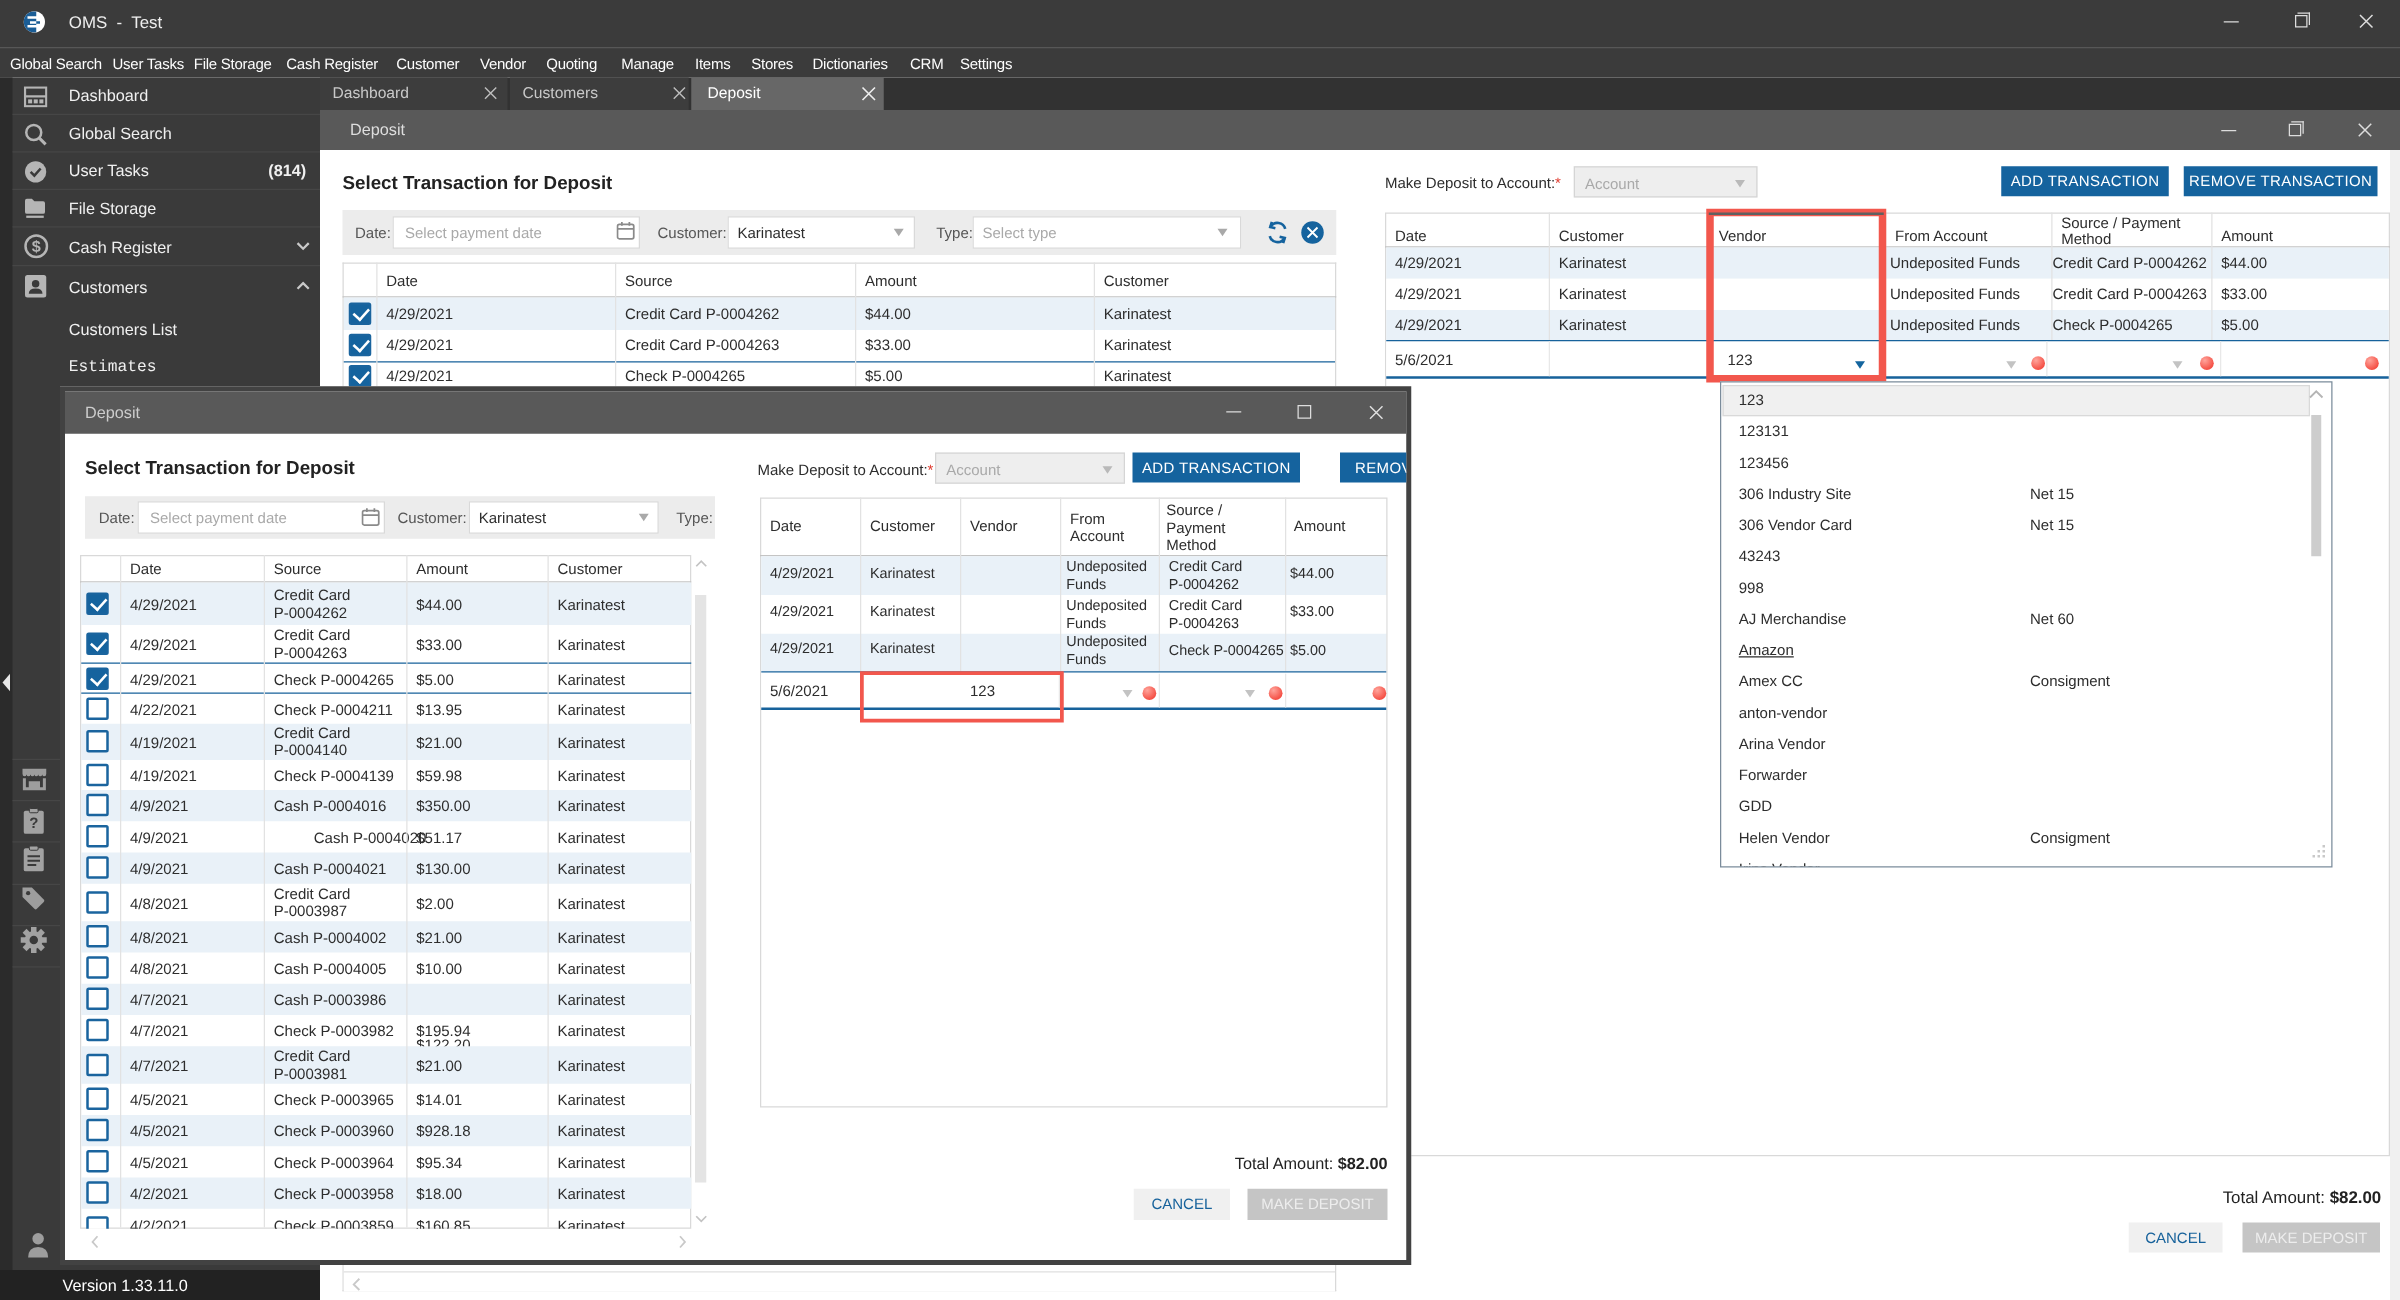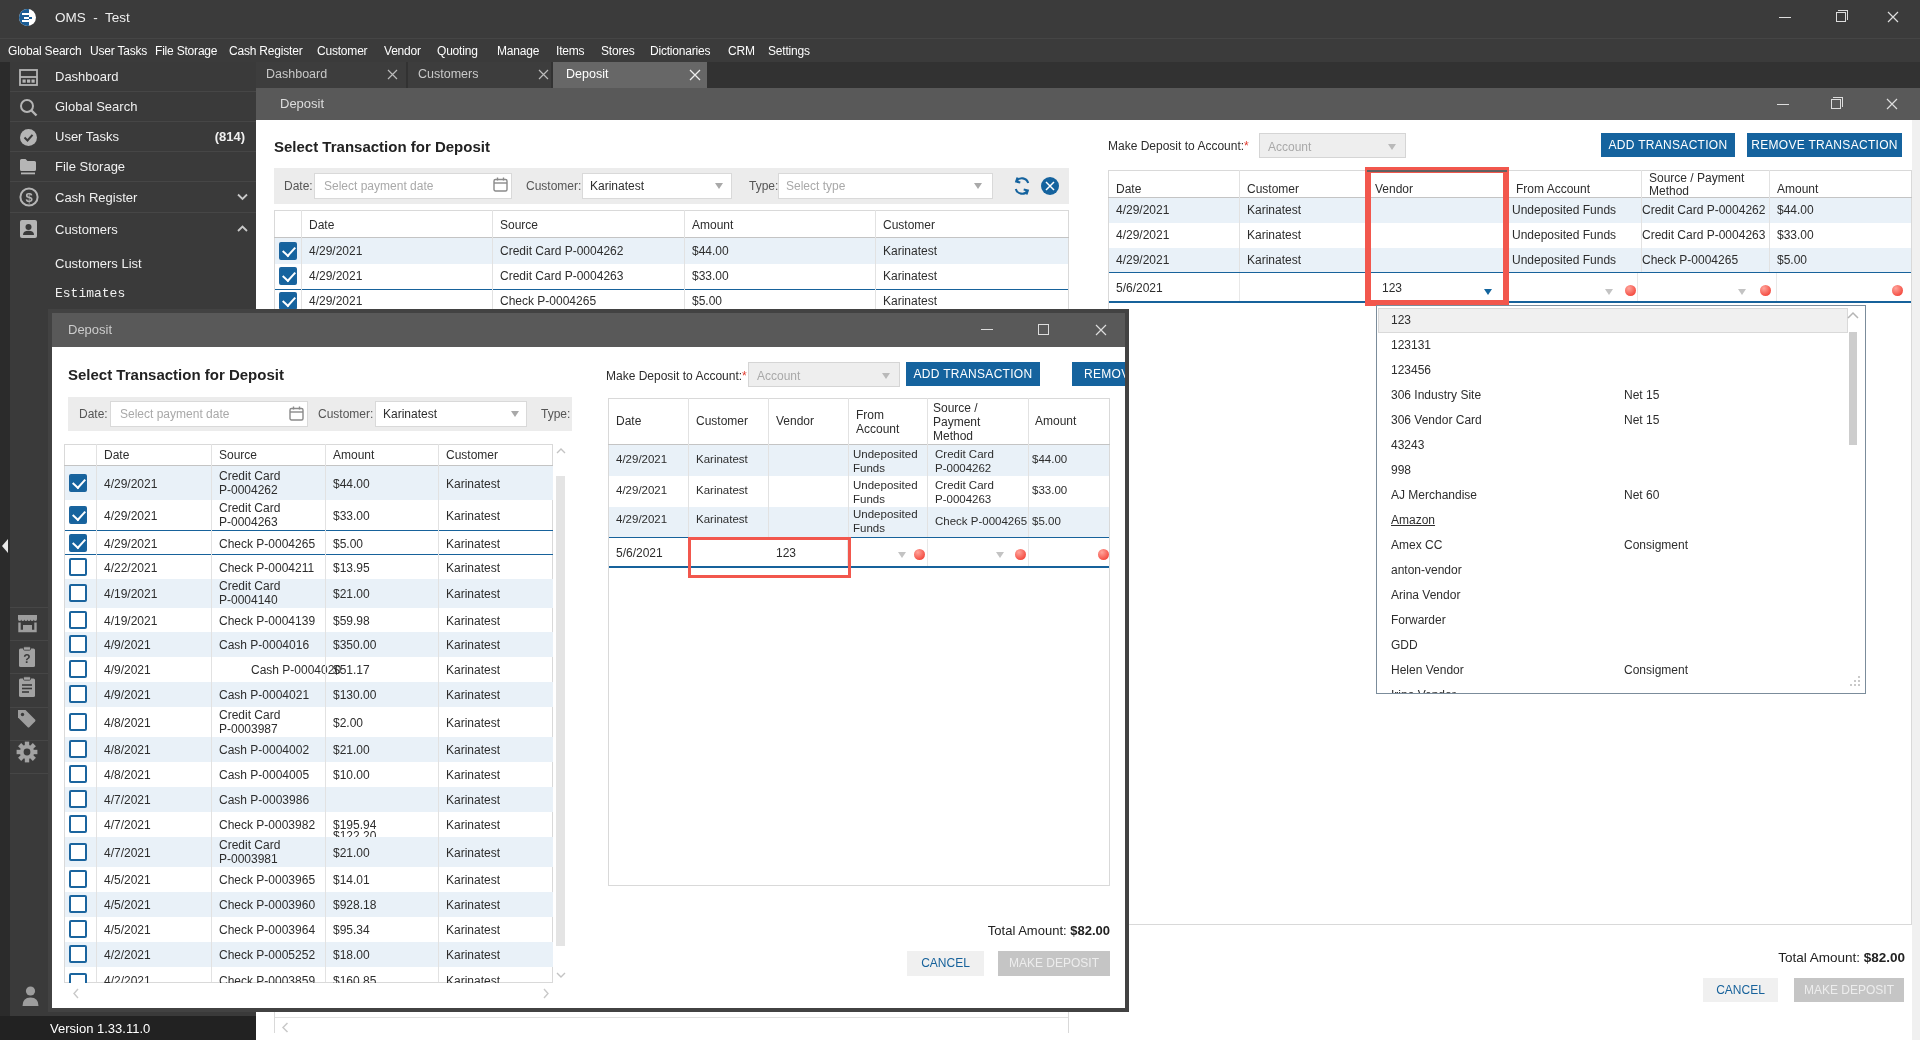--- a/index.html
+++ b/index.html
@@ -560,21 +560,21 @@
     <div class="dlr" style="top:604px;height:25px;">
         <div class="cb" style="left:4px;top:3px;"></div>
         <div class="a d1" style="top:6px;">4/5/2021</div>
         <div class="a d2" style="top:6px;">Check P-0003964</div>
         <div class="a d3" style="top:6px;">$95.34</div>
         <div class="a d4" style="top:6px;">Karinatest</div>
       </div>
     <div class="dlr blue-row" style="top:629px;height:25px;">
         <div class="cb" style="left:4px;top:3px;"></div>
         <div class="a d1" style="top:6px;">4/2/2021</div>
-        <div class="a d2" style="top:6px;">Check P-0005252</div>
+        <div class="a d2" style="top:6px;">Check P-0003958</div>
         <div class="a d3" style="top:6px;">$18.00</div>
         <div class="a d4" style="top:6px;">Karinatest</div>
       </div>
     <div class="dlr" style="top:654px;height:16px;overflow:hidden;">
         <div class="cb" style="left:4px;top:6px;"></div>
         <div class="a d1" style="top:7px;">4/2/2021</div>
         <div class="a d2" style="top:7px;">Check P-0003859</div>
         <div class="a d3" style="top:7px;">$160.85</div>
         <div class="a d4" style="top:7px;">Karinatest</div>
       </div>

